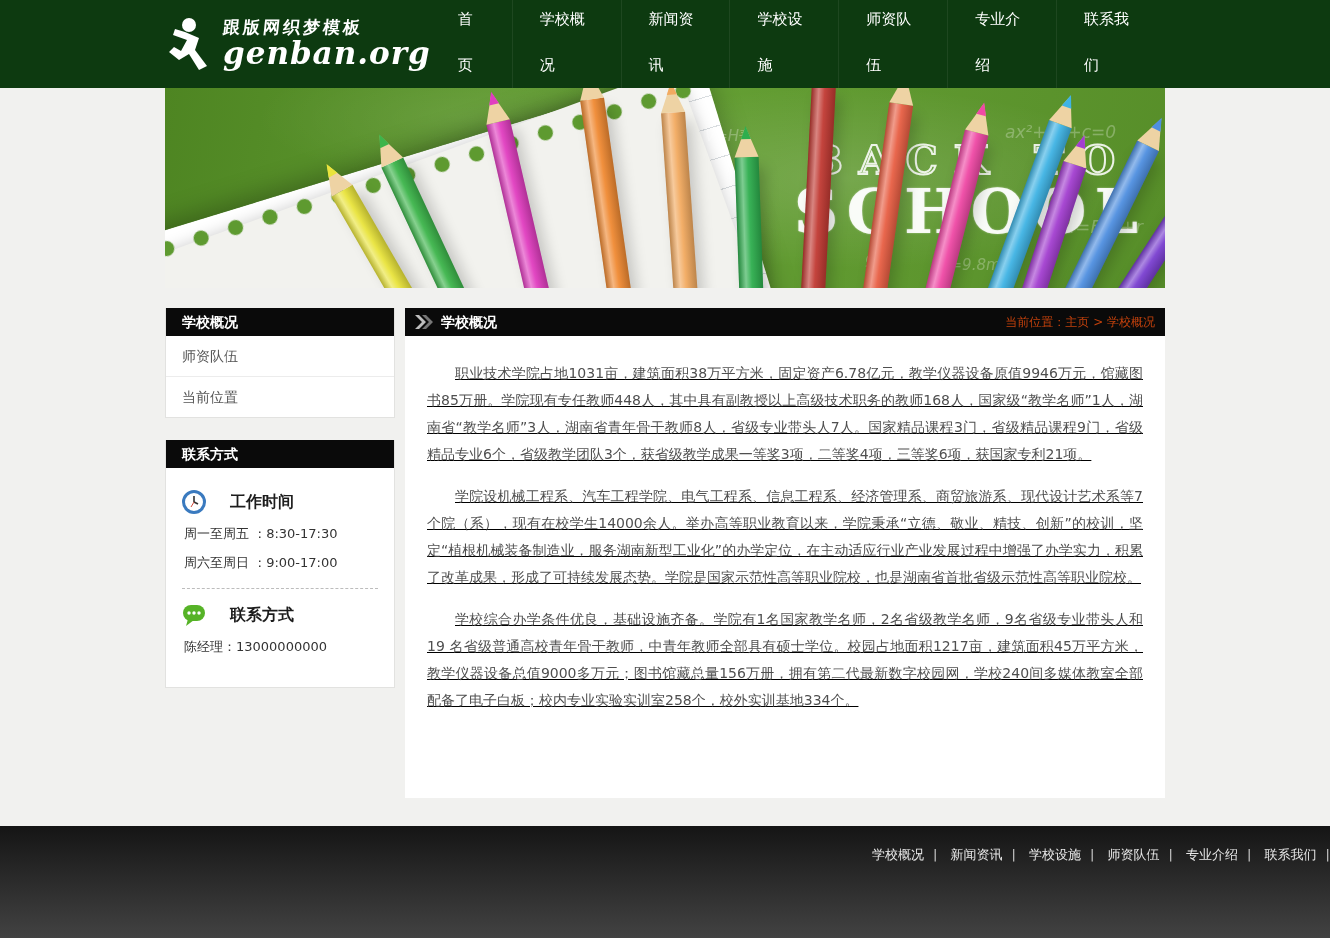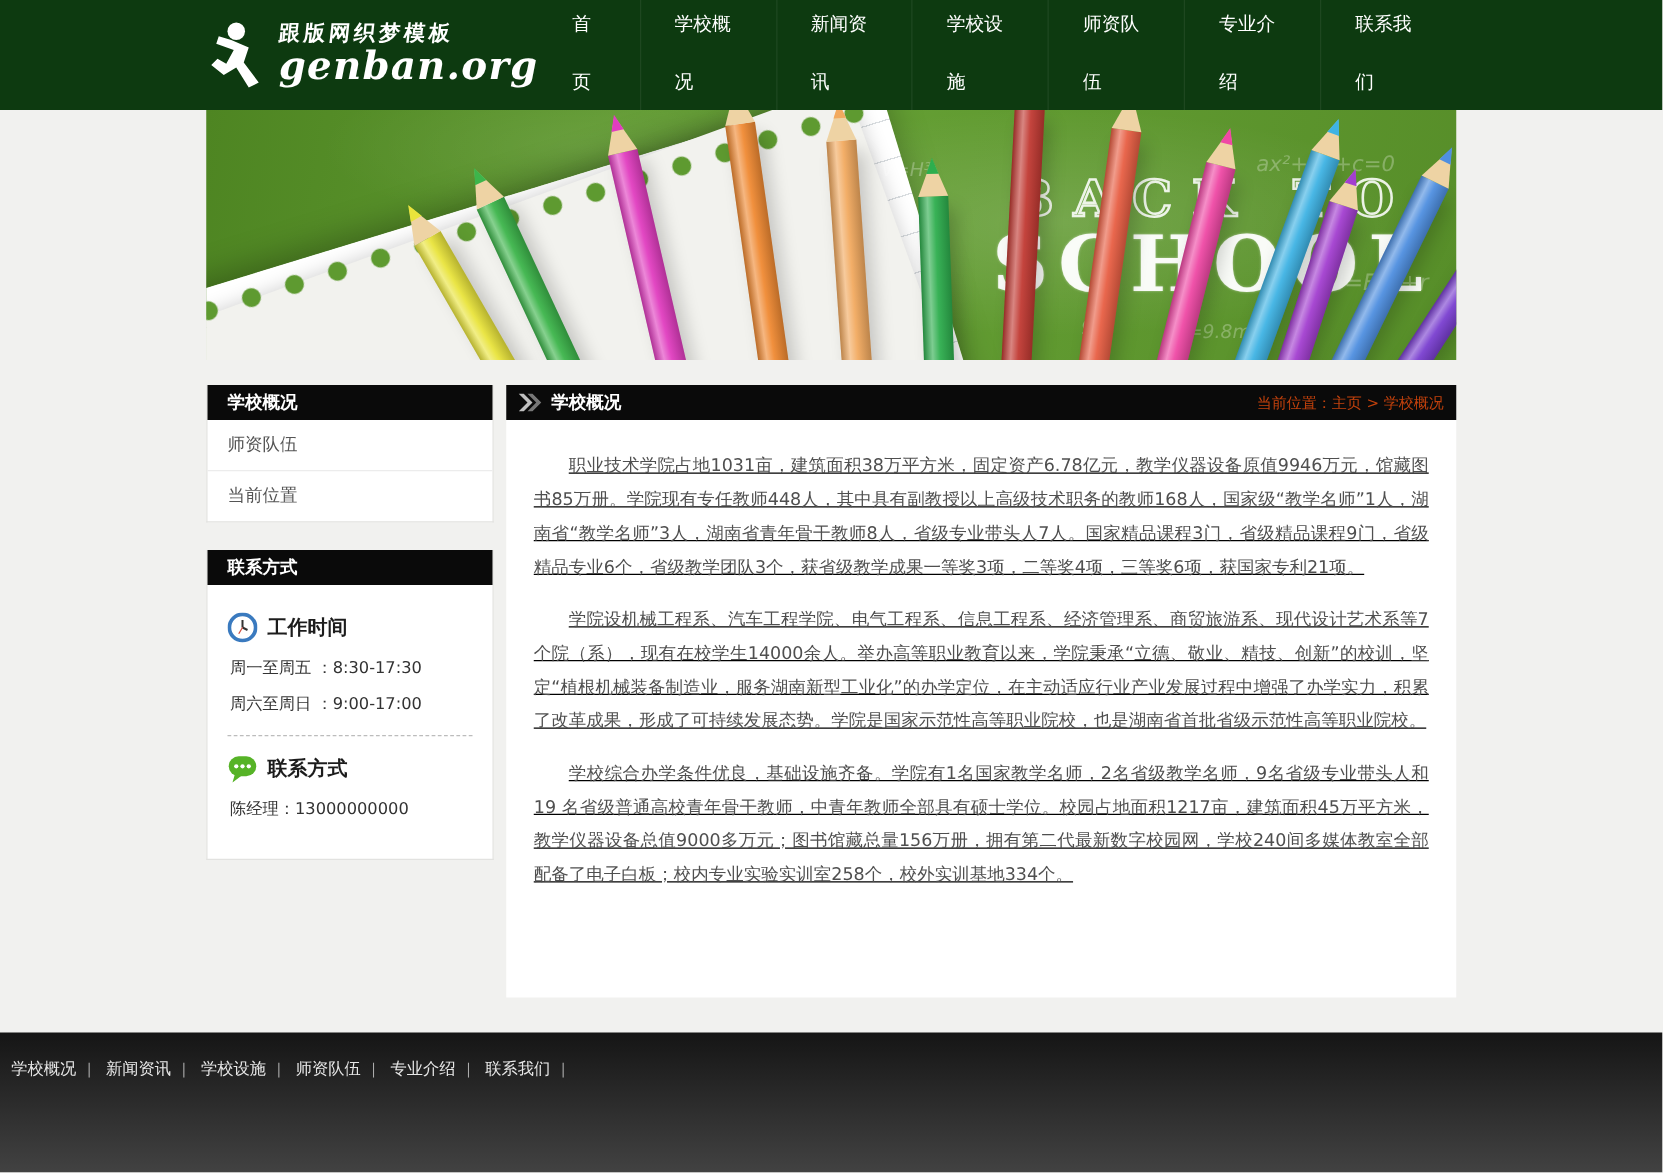--- a/index.html
+++ b/index.html
@@ -77,38 +77,38 @@
   .content{width:1000px;margin:20px auto 28px;display:flex;gap:10px;align-items:flex-start;}
   .sidebar{width:230px;flex:none;}
   .side-box{background:#fff;border:1px solid #e2e2e0;border-top:none;margin-bottom:22px;}
   .side-head{background:var(--bar-black);color:#fff;font-size:14px;font-weight:bold;
     padding:0 16px;line-height:28px;height:28px;}
   .side-list{list-style:none;}
   .side-list li{padding:0 16px;line-height:40px;font-size:14px;color:#555;
     border-top:1px solid #ececec;cursor:pointer;}
   .side-list li:first-child{border-top:none;}
   .contact-body{padding:14px 16px 20px;}
-  .ct-head{display:flex;align-items:center;gap:8px;font-size:16px;font-weight:bold;color:#1c1c1c;margin:8px 0 10px;}
+  .ct-head{display:flex;align-items:center;gap:24px;font-size:16px;font-weight:bold;color:#1c1c1c;margin:8px 0 10px;}
   .ct-line{font-size:13px;color:#333;margin:11px 0;padding-left:2px;}
   .dashed{border-top:1px dashed #bcbcbc;margin:16px 0 14px;}
   .icon-clock,.icon-chat{width:24px;height:24px;flex:none;display:block;}
   
   .main{flex:1;min-width:0;}
   .main-head{background:var(--bar-black);color:#fff;height:28px;line-height:28px;
     display:flex;align-items:center;padding:0 10px 0 8px;}
   .main-title{font-size:14px;font-weight:bold;margin-left:6px;}
   .crumb{margin-left:auto;font-size:12px;color:#c2410c;}
   .icon-chevrons{width:22px;height:16px;display:block;}
   .article{background:#fff;padding:24px 22px 20px;min-height:462px;text-decoration:underline;}
   .article p{font-size:14px;line-height:27px;color:#4f4f4f;text-indent:2em;margin-bottom:15px;
     text-align:justify;}
   
   .footer{position:relative;background:linear-gradient(#151515,#424242);
     padding:20px 0 14px;min-height:112px;color:#ccc;}
-  .f-links{text-align:left;font-size:13px;color:#e8e8e8;font-family:Liberation Serif, serif;}
+  .f-links{text-align:right;font-size:13px;color:#e8e8e8;}
   .f-links a{color:#e8e8e8;text-decoration:none;margin:0 9px;}
   .f-sep{color:#cfcfcf;}
 </style>
 </head>
 <body>
 
 <div class="header">
   <div class="header-inner">
     <div class="logo">
       <svg class="runner" width="52" height="56" viewBox="0 0 52 56" fill="#fff">

